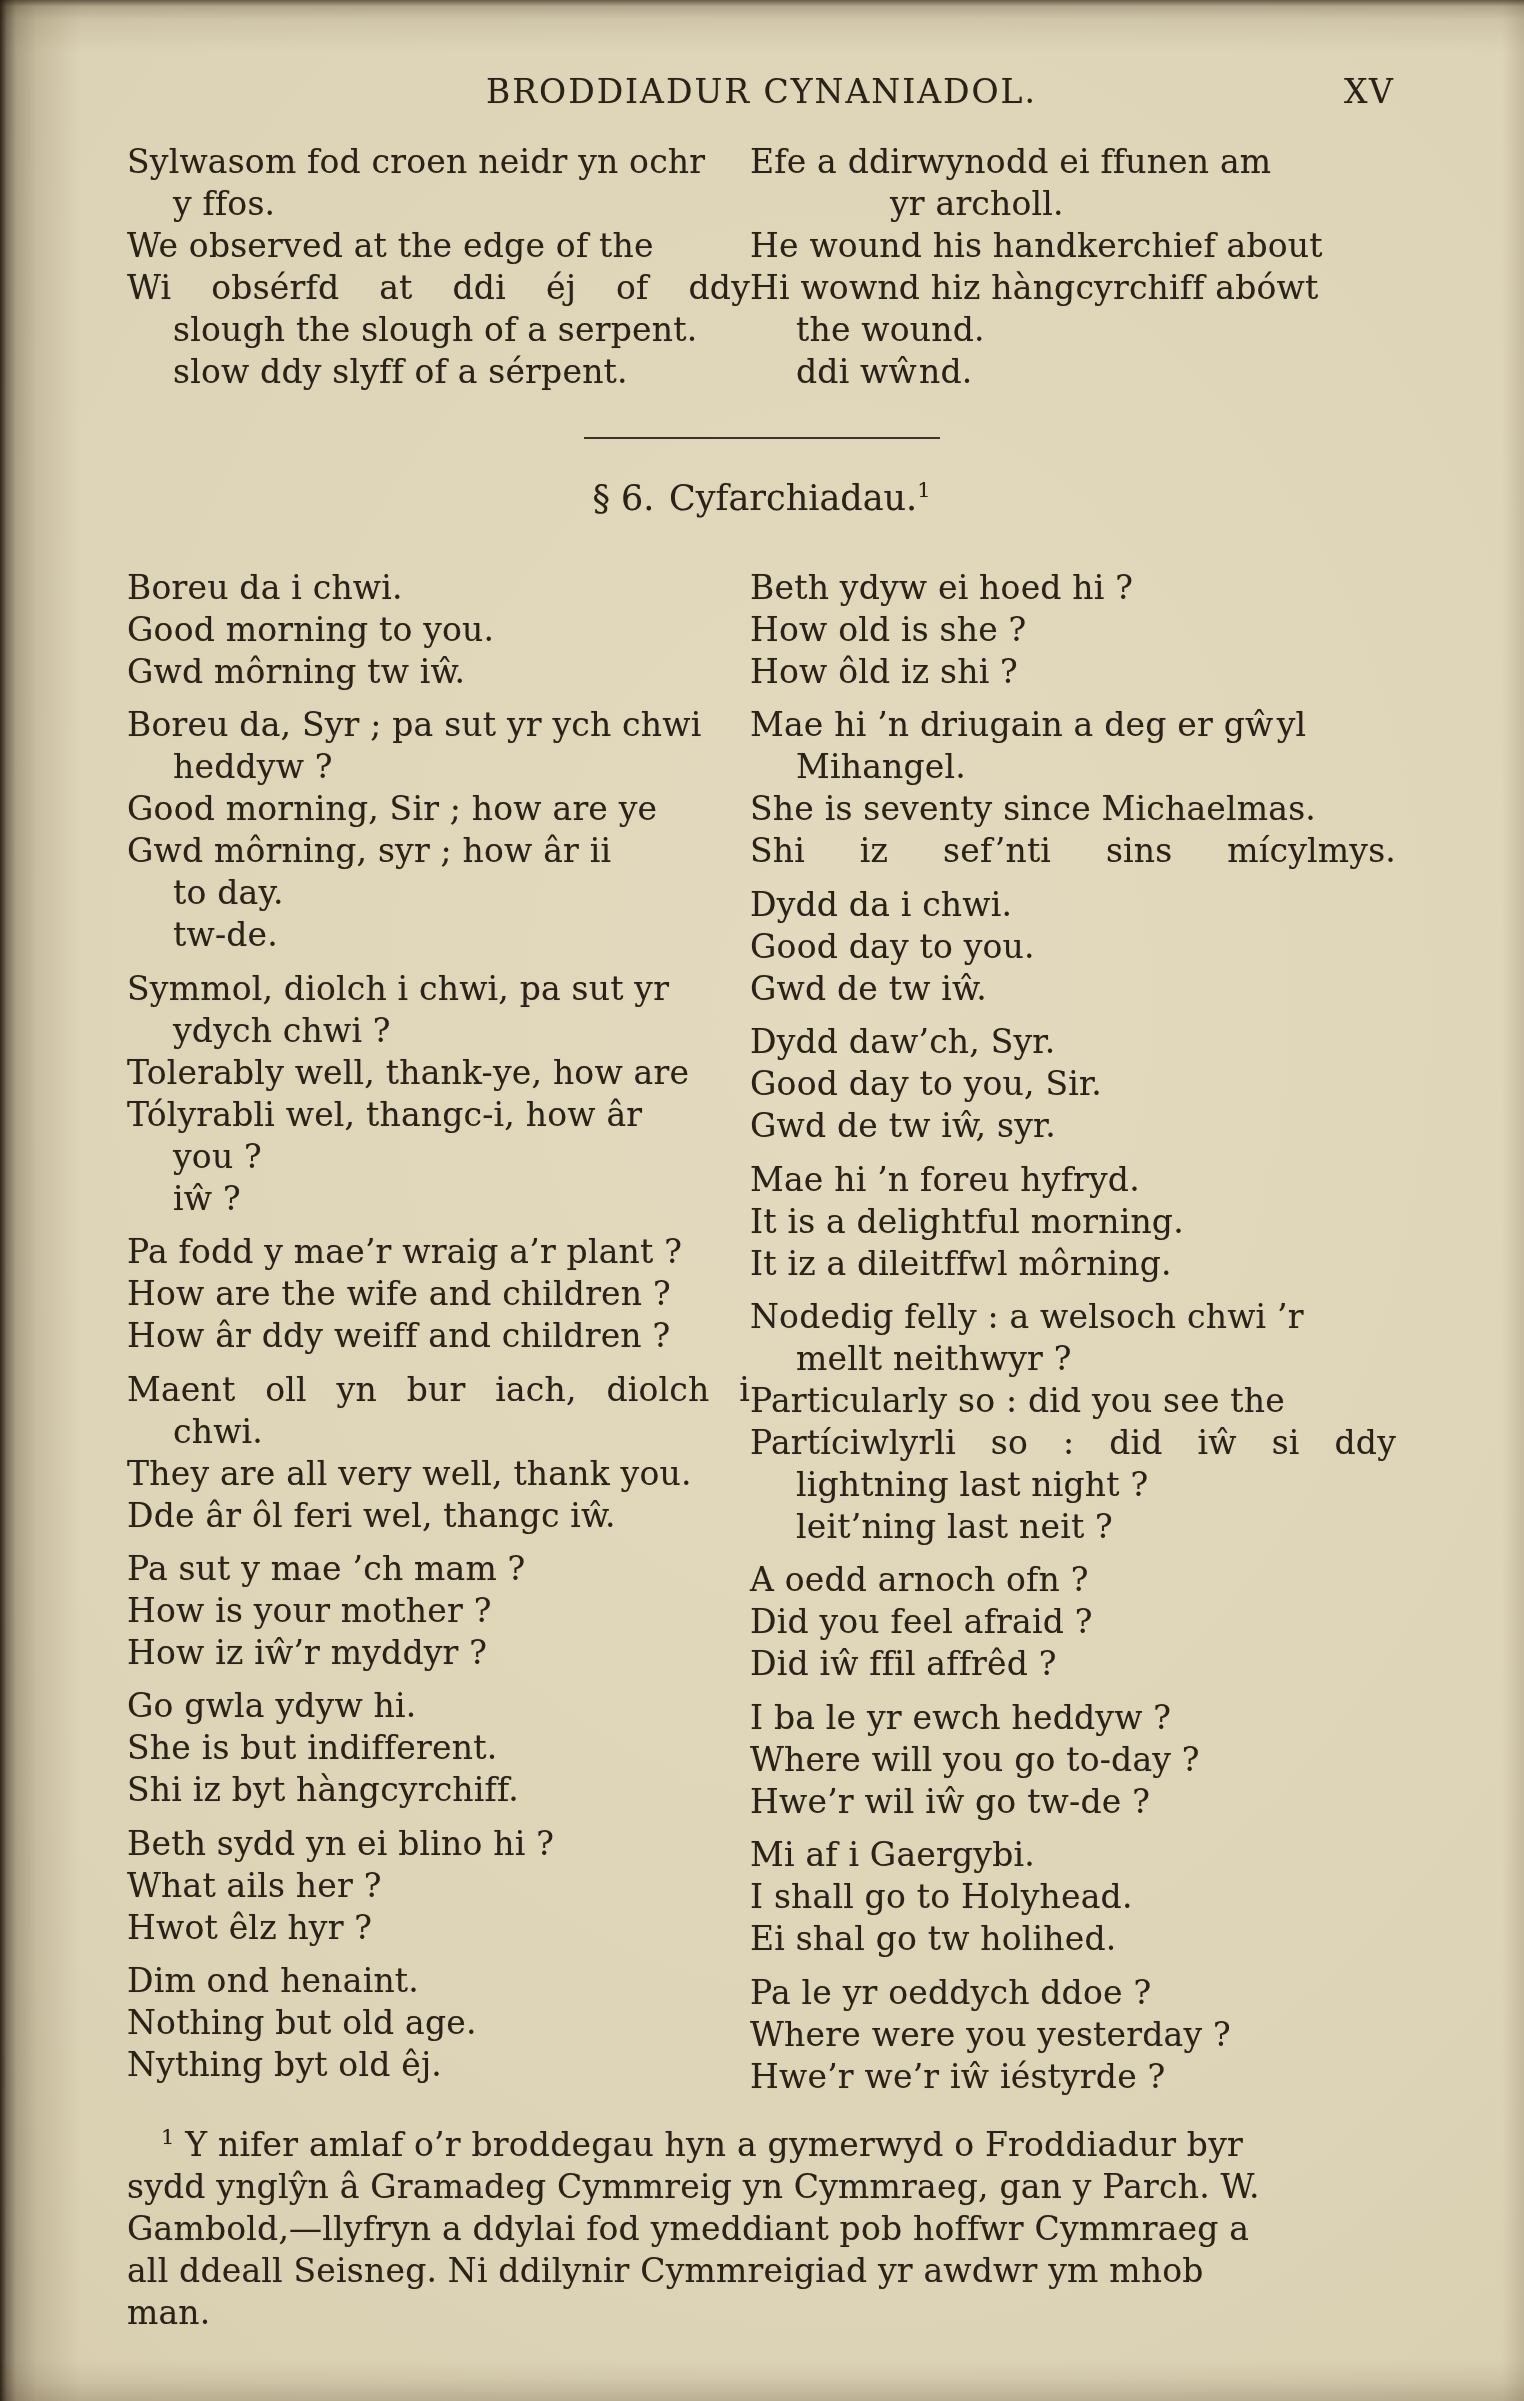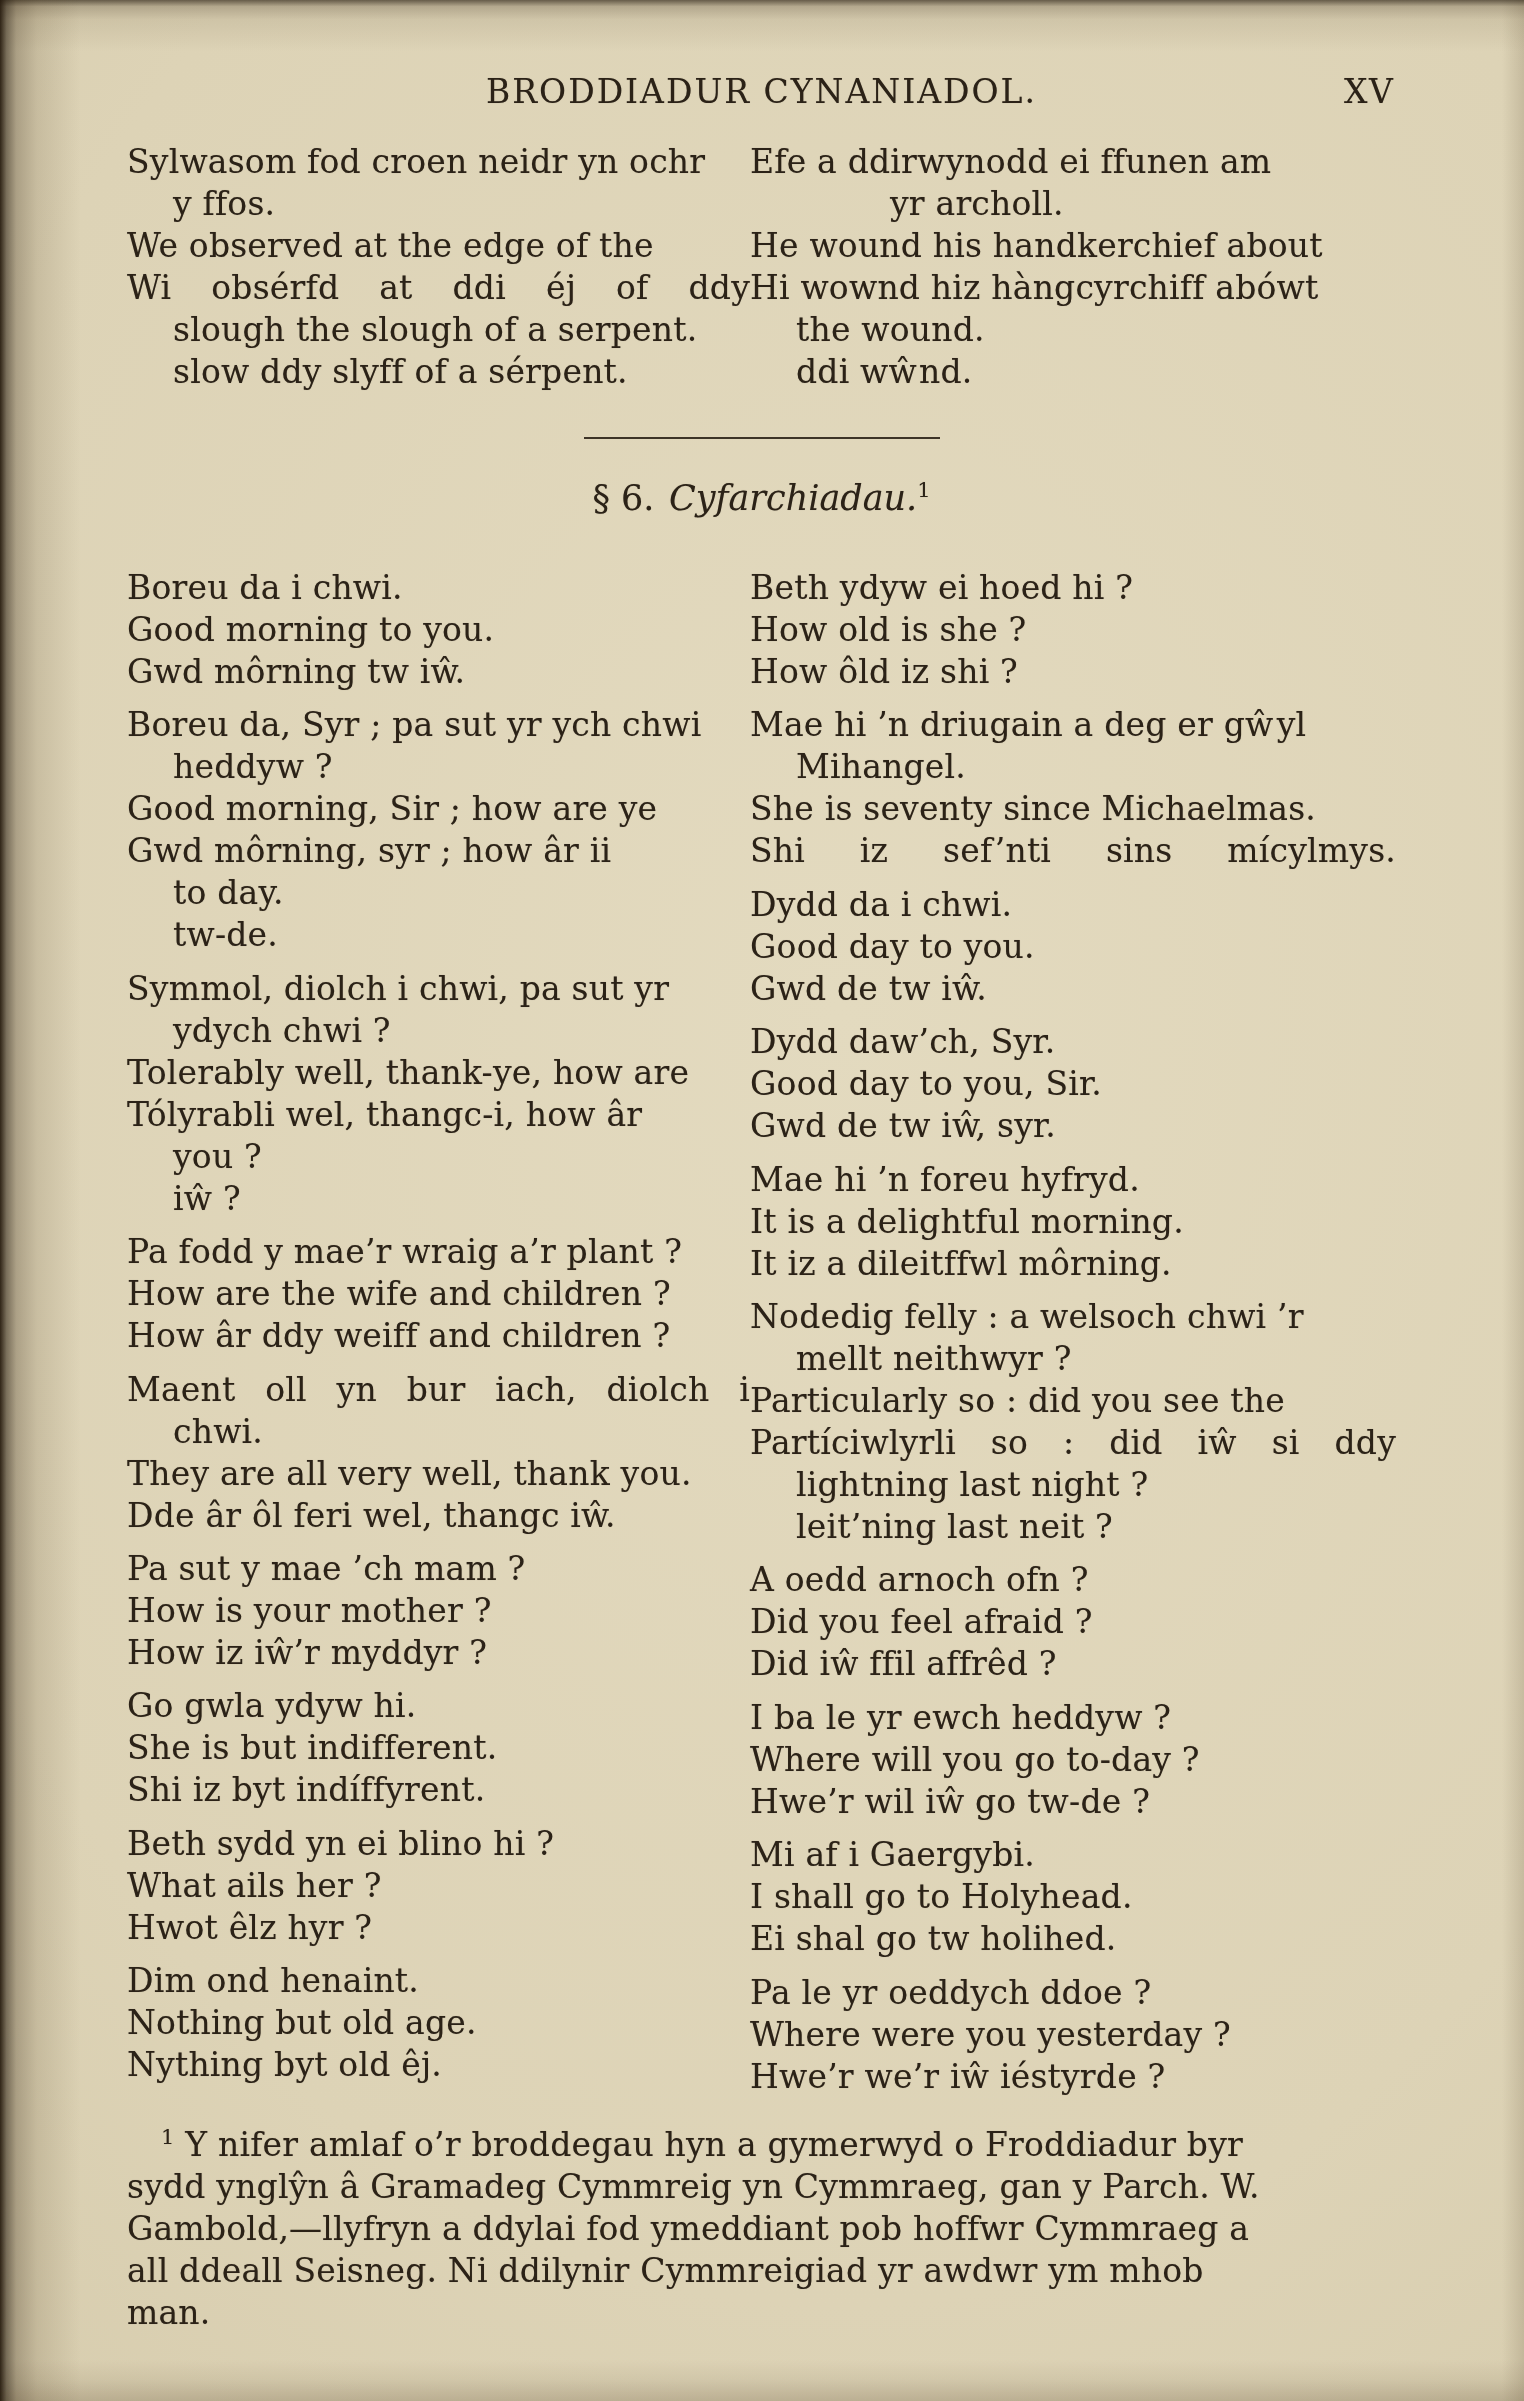--- a/index.html
+++ b/index.html
@@ -72,21 +72,21 @@
     width: 356px;
     margin: 44px auto 0 auto;
   }
 
   .heading {
     margin-top: 36px;
     text-align: center;
     font-size: 35px;
     line-height: 46px;
   }
-  .heading .sec-title { font-style: italic; margin-left: 14.6px; }
+  .heading .sec-title { margin-left: 14.6px; }
   sup { font-size: 21px; vertical-align: super; line-height: 0; }
 
   .main { margin-top: 46px; }
   .entry { margin-bottom: 11.4px; }
   .entry:last-child { margin-bottom: 0; }
 
   .footnote { margin-top: 26px; }
   .fn-first { text-indent: 34px; }
 </style>
 </head>
@@ -164,21 +164,21 @@
             <div class="line">Dde âr ôl feri wel, thangc iŵ.</div>
           </div>
           <div class="entry">
             <div class="line">Pa sut y mae ’ch mam ?</div>
             <div class="line">How is your mother ?</div>
             <div class="line">How iz iŵ’r myddyr ?</div>
           </div>
           <div class="entry">
             <div class="line">Go gwla ydyw hi.</div>
             <div class="line">She is but indifferent.</div>
-            <div class="line">Shi iz byt indíffyrent.</div>
+            <div class="line">Shi iz byt hàngcyrchiff.</div>
           </div>
           <div class="entry">
             <div class="line">Beth sydd yn ei blino hi ?</div>
             <div class="line">What ails her ?</div>
             <div class="line">Hwot êlz hyr ?</div>
           </div>
           <div class="entry">
             <div class="line">Dim ond henaint.</div>
             <div class="line">Nothing but old age.</div>
             <div class="line">Nything byt old êj.</div>

